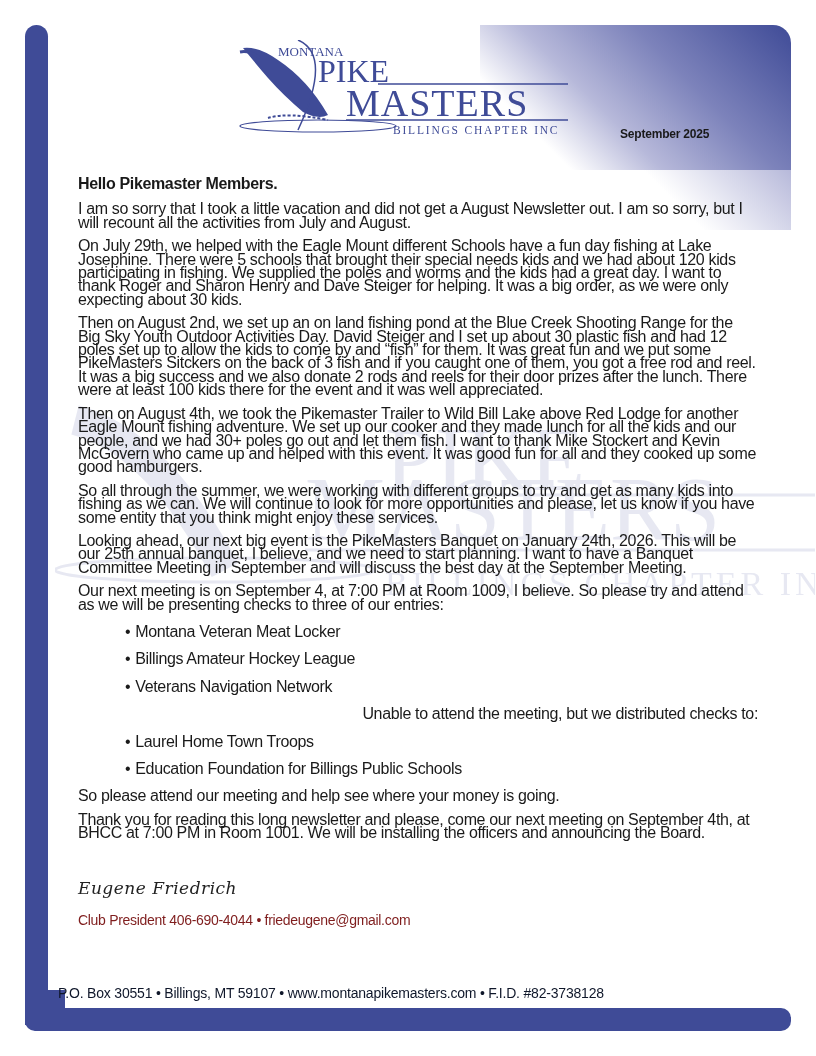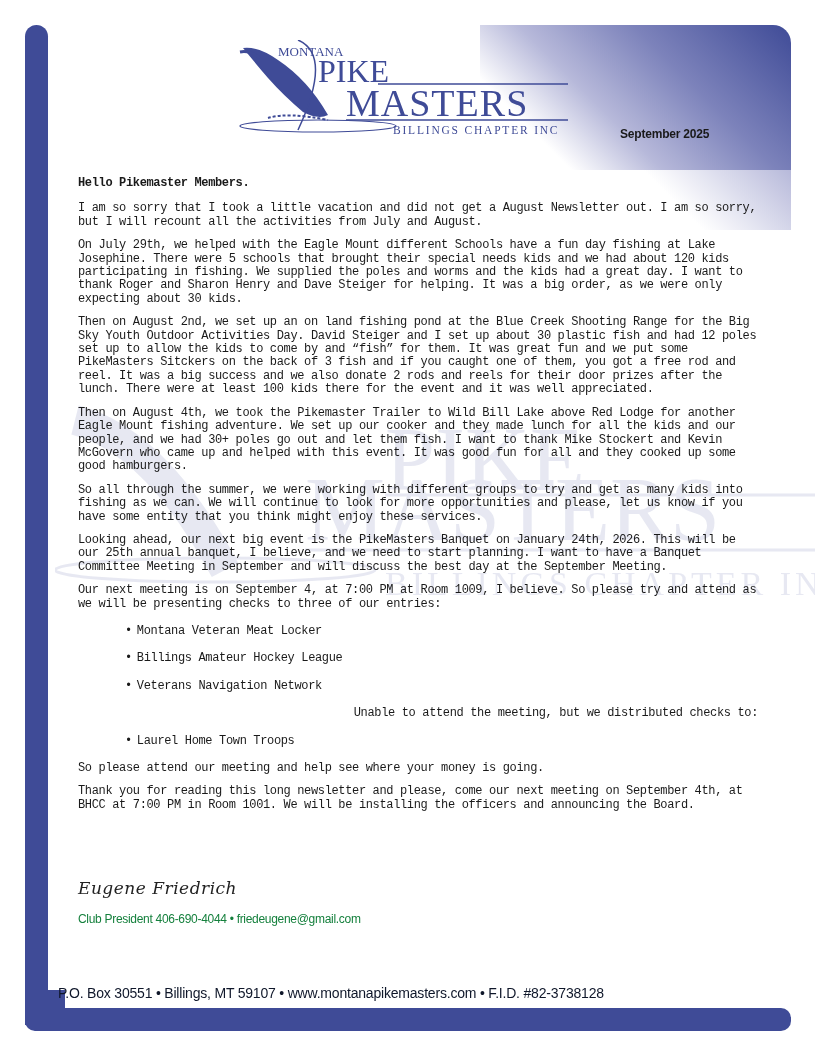--- a/index.html
+++ b/index.html
@@ -37,37 +37,36 @@
       position: absolute; left: 620px; top: 127px;
       font-size: 12px; font-weight: bold; color: #1a1a1a;
       letter-spacing: -0.2px;
     }
     .watermark {
       position: absolute; left: 55px; top: 400px; width: 760px; height: 220px;
       opacity: 0.12; pointer-events: none;
     }
     .content {
       position: absolute; left: 78px; top: 177px; width: 680px;
-      font-size: 12px; line-height: 13.4px; letter-spacing: -0.35px;
+      font-size: 16px; line-height: 13.4px; letter-spacing: -0.35px;
       color: #1a1a1a;
-      font-family: Liberation Mono, monospace;
     }
     .content p { margin: 0 0 10px 0; }
     .content .greeting { font-weight: bold; margin-bottom: 12px; }
     .bullets { list-style: none; margin: 0 0 0 0; padding: 0 0 0 47px; }
     .bullets li { margin: 0 0 14px 0; }
     .bullets li::before { content: "\2022"; margin-right: 5px; }
     .sig-name {
       position: absolute; left: 78px; top: 878px;
       font-family: "DejaVu Serif", serif; font-style: italic;
       font-size: 17px; color: #222; letter-spacing: 0.5px;
     }
     .sig-line {
       position: absolute; left: 78px; top: 912px;
-      font-size: 12px; color: #15803d; letter-spacing: -0.3px;
+      font-size: 14px; color: #7f1d1d; letter-spacing: -0.3px;
     }
     .footer {
       position: absolute; left: 58px; top: 985px; width: 730px;
       font-family: Liberation Sans, sans-serif; font-size: 14px;
       color: #0f172a; white-space: nowrap; letter-spacing: -0.2px;
     }
   </style>
 </head>
 <body>
 
@@ -115,20 +114,21 @@
   <p>Looking ahead, our next big event is the PikeMasters Banquet on January 24th, 2026. This will be our 25th annual banquet, I believe, and we need to start planning. I want to have a Banquet Committee Meeting in September and will discuss the best day at the September Meeting.</p>
   <p style="margin-bottom:14px;">Our next meeting is on September 4, at 7:00 PM at Room 1009, I believe. So please try and attend as we will be presenting checks to three of our entries:</p>
   <ul class="bullets">
     <li>Montana Veteran Meat Locker</li>
     <li>Billings Amateur Hockey League</li>
     <li>Veterans Navigation Network</li>
   </ul>
   <p style="margin-bottom:14px;text-align:right;">Unable to attend the meeting, but we distributed checks to:</p>
   <ul class="bullets">
     <li>Laurel Home Town Troops</li>
+    <li>Education Foundation for Billings Public Schools</li>
   </ul>
   <p>So please attend our meeting and help see where your money is going.</p>
   <p>Thank you for reading this long newsletter and please, come our next meeting on September 4th, at BHCC at 7:00 PM in Room 1001. We will be installing the officers and announcing the Board.</p>
 </div>
 
 <div class="sig-name">Eugene Friedrich</div>
 <div class="sig-line">Club President 406-690-4044 • friedeugene@gmail.com</div>
 
 <div class="footer">P.O. Box 30551 • Billings, MT 59107 • www.montanapikemasters.com • F.I.D. #82-3738128</div>
 

